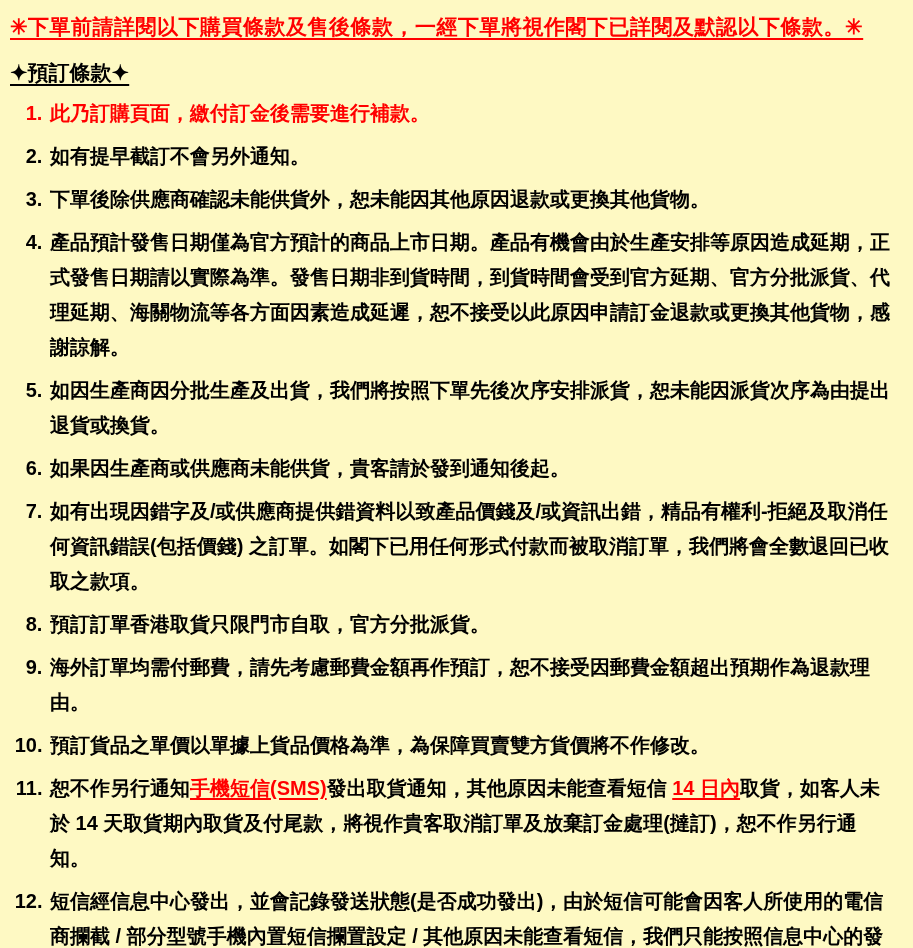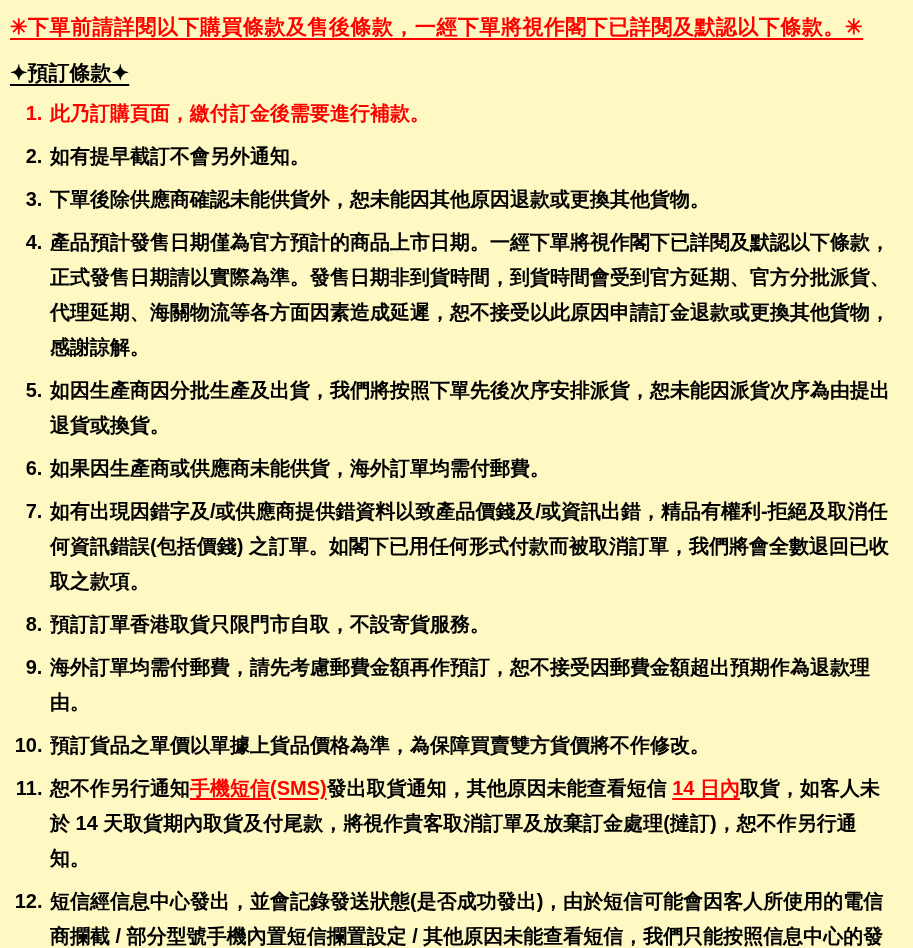--- a/index.html
+++ b/index.html
@@ -64,24 +64,24 @@
 
 <div class="page">
   <p class="notice">✳下單前請詳閱以下購買條款及售後條款，一經下單將視作閣下已詳閱及默認以下條款。✳</p>
 
   <h2 class="section-title">✦預訂條款✦</h2>
 
   <ol class="terms-list" id="terms-list">
       <li class="red-item"><span class="">此乃訂購頁面，繳付訂金後需要進行補款。</span></li>
       <li><span class="">如有提早截訂不會另外通知。</span></li>
       <li><span class="">下單後除供應商確認未能供貨外，恕未能因其他原因退款或更換其他貨物。</span></li>
-      <li><span class="">產品預計發售日期僅為官方預計的商品上市日期。一經下單將視作閣下已詳閱及默認以下條款，正式發售日期請以實際為準。發售日期非到貨時間，到貨時間會受到官方延期、官方分批派貨、代理延期、海關物流等各方面因素造成延遲，恕不接受以此原因申請訂金退款或更換其他貨物，感謝諒解。</span></li>
+      <li><span class="">產品預計發售日期僅為官方預計的商品上市日期。產品有機會由於生產安排等原因造成延期，正式發售日期請以實際為準。發售日期非到貨時間，到貨時間會受到官方延期、官方分批派貨、代理延期、海關物流等各方面因素造成延遲，恕不接受以此原因申請訂金退款或更換其他貨物，感謝諒解。</span></li>
       <li><span class="">如因生產商因分批生產及出貨，我們將按照下單先後次序安排派貨，恕未能因派貨次序為由提出退貨或換貨。</span></li>
-      <li><span class="">如果因生產商或供應商未能供貨，海外訂單均需付郵費。</span></li>
+      <li><span class="">如果因生產商或供應商未能供貨，貴客請於發到通知後起。</span></li>
       <li><span class="">如有出現因錯字及/或供應商提供錯資料以致產品價錢及/或資訊出錯，精品有權利-拒絕及取消任何資訊錯誤(包括價錢) 之訂單。如閣下已用任何形式付款而被取消訂單，我們將會全數退回已收取之款項。</span></li>
-      <li><span class="">預訂訂單香港取貨只限門市自取，不設寄貨服務。</span></li>
+      <li><span class="">預訂訂單香港取貨只限門市自取，官方分批派貨。</span></li>
       <li><span class="">海外訂單均需付郵費，請先考慮郵費金額再作預訂，恕不接受因郵費金額超出預期作為退款理由。</span></li>
       <li><span class="">預訂貨品之單價以單據上貨品價格為準，為保障買賣雙方貨價將不作修改。</span></li>
       <li><span class="">恕不作另行通知</span><span class="red-underline">手機短信(SMS)</span><span class="">發出取貨通知，其他原因未能查看短信 </span><span class="red-underline">14 日內</span><span class="">取貨，如客人未於 14 天取貨期內取貨及付尾款，將視作貴客取消訂單及放棄訂金處理(撻訂)，恕不作另行通知。</span></li>
       <li><span class="">短信經信息中心發出，並會記錄發送狀態(是否成功發出)，由於短信可能會因客人所使用的電信商攔截 / 部分型號手機內置短信攔置設定 / 其他原因未能查看短信，我們只能按照信息中心的發送狀態作準，未能考慮客人個別情況，恕不接受未有收到短信為由要求取回已撻訂的貨物或訂金。</span></li>
       <li><span class="">有關更多網店購物詳情，請參閱 </span><a href="#" class="shop-link">網店購物須知</a><span class=""> 。</span></li>
     </ol>
 </div>
 
 </body></html>

